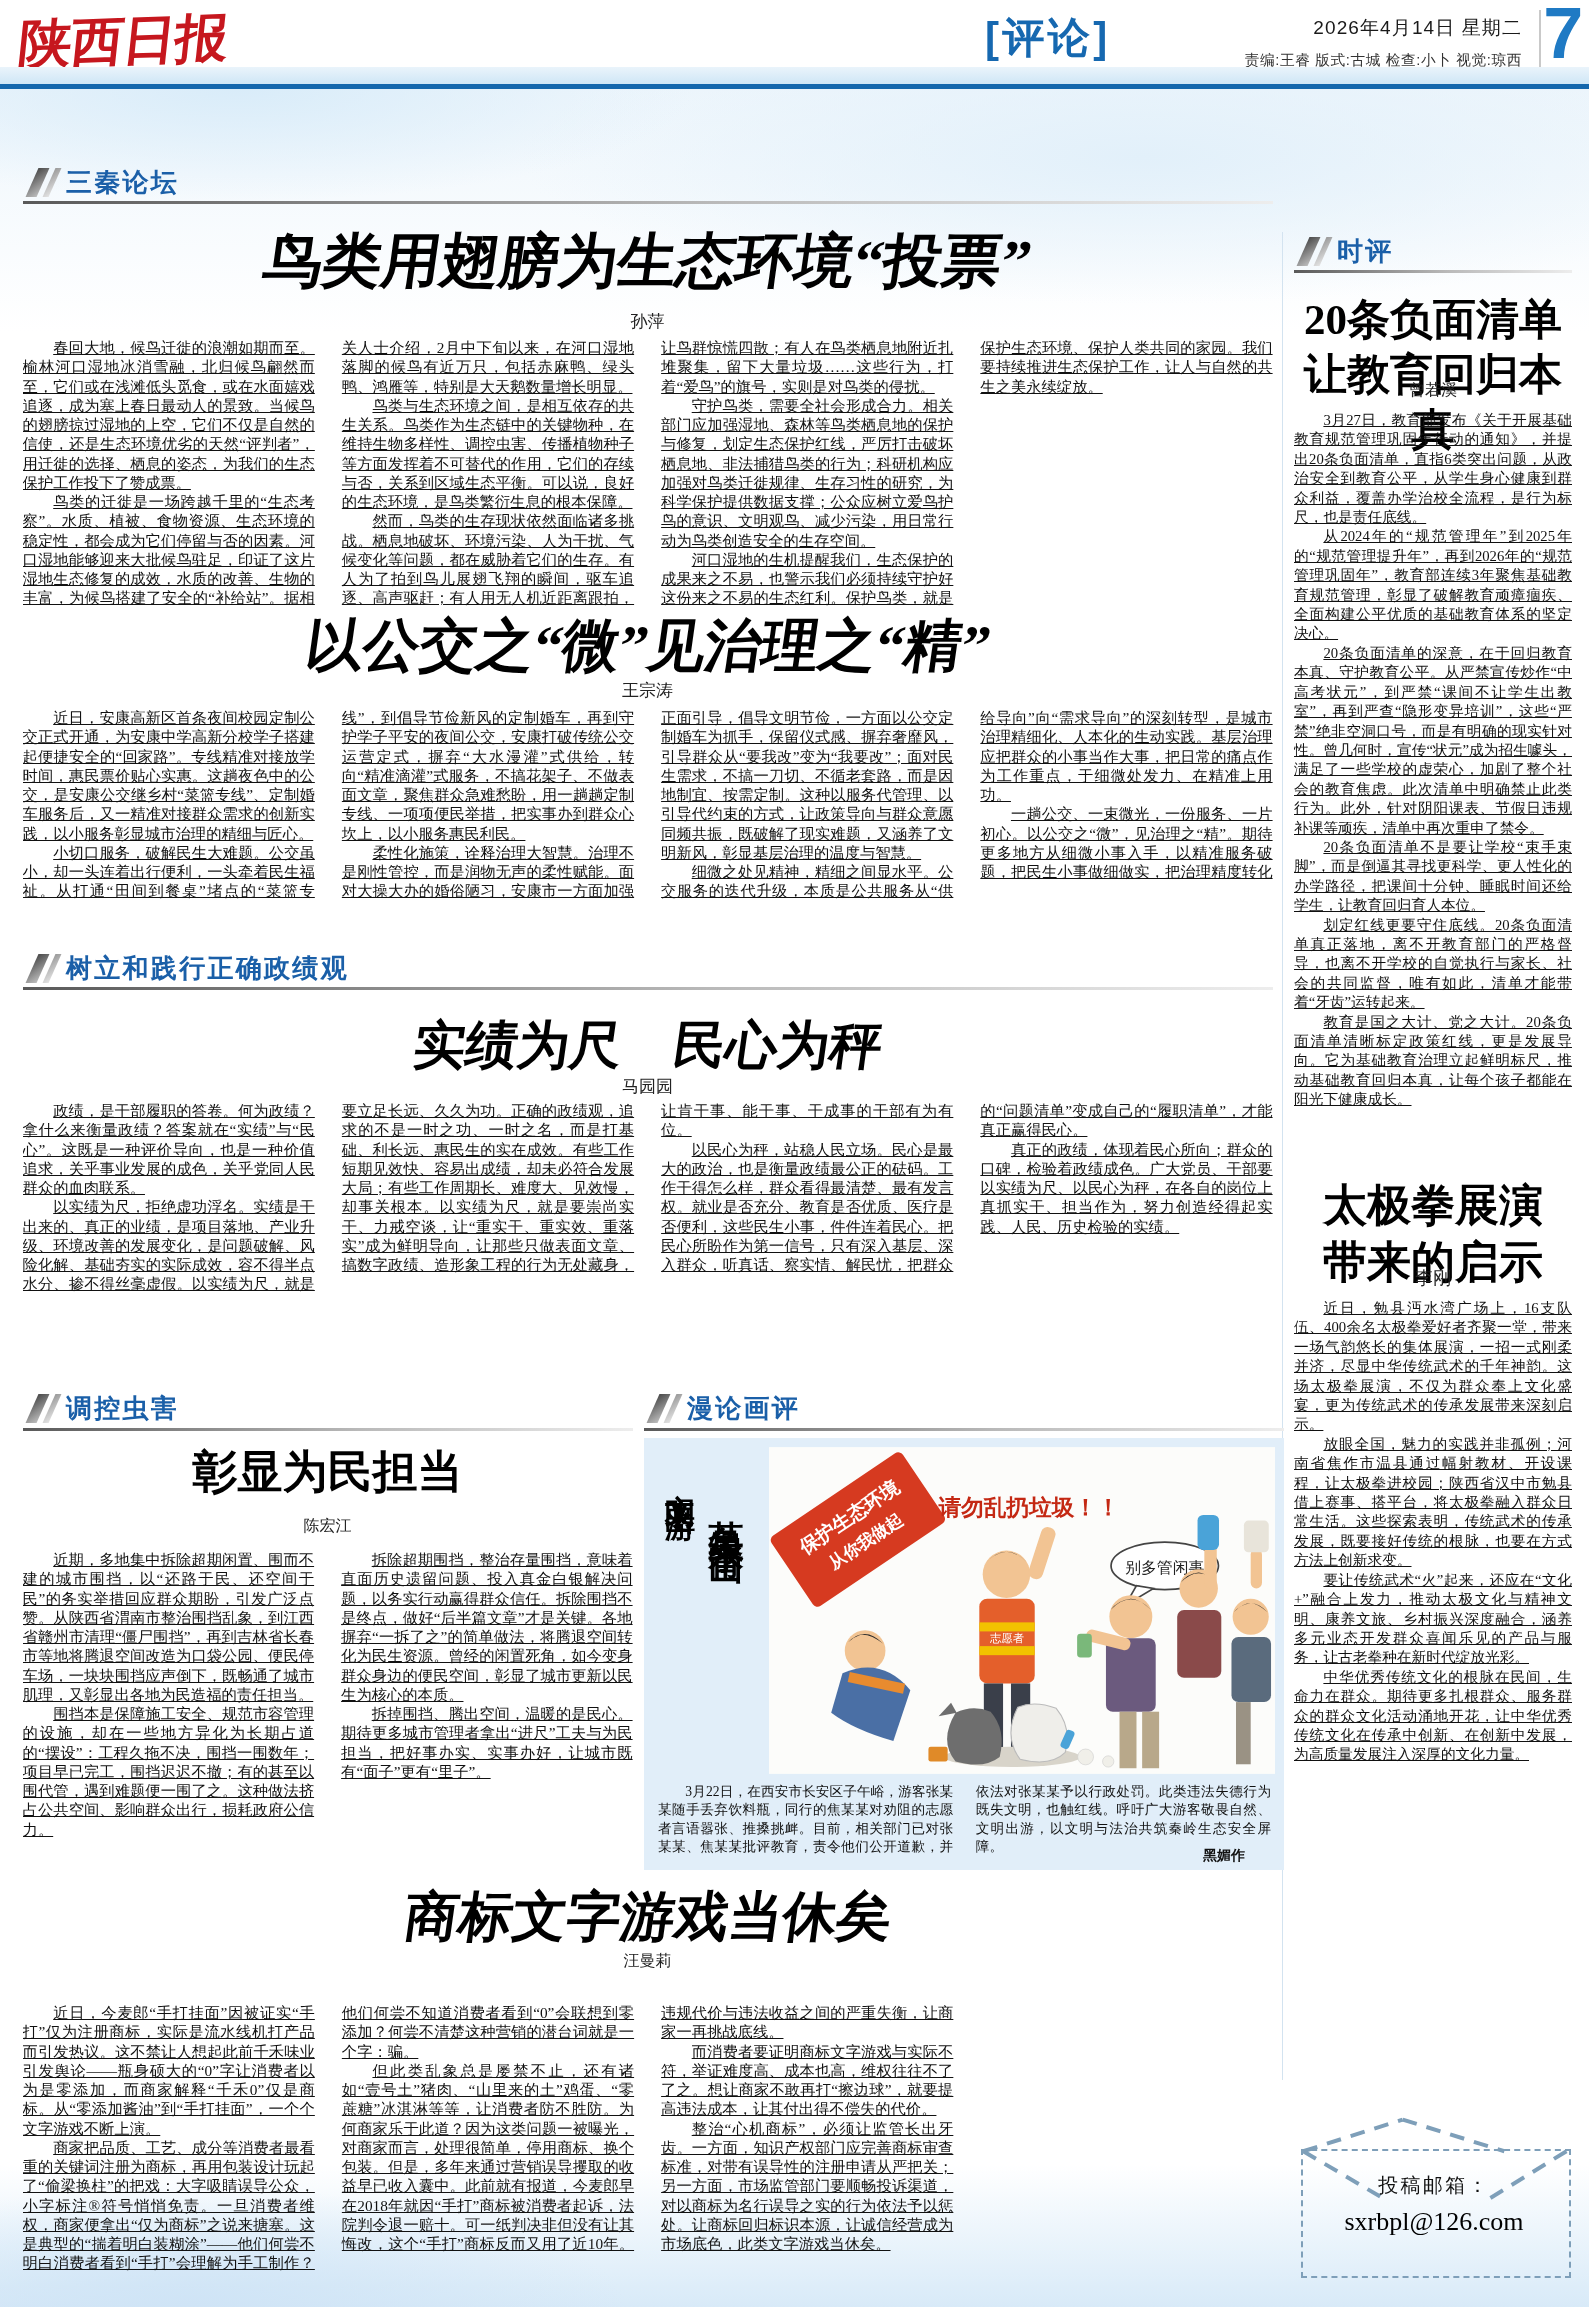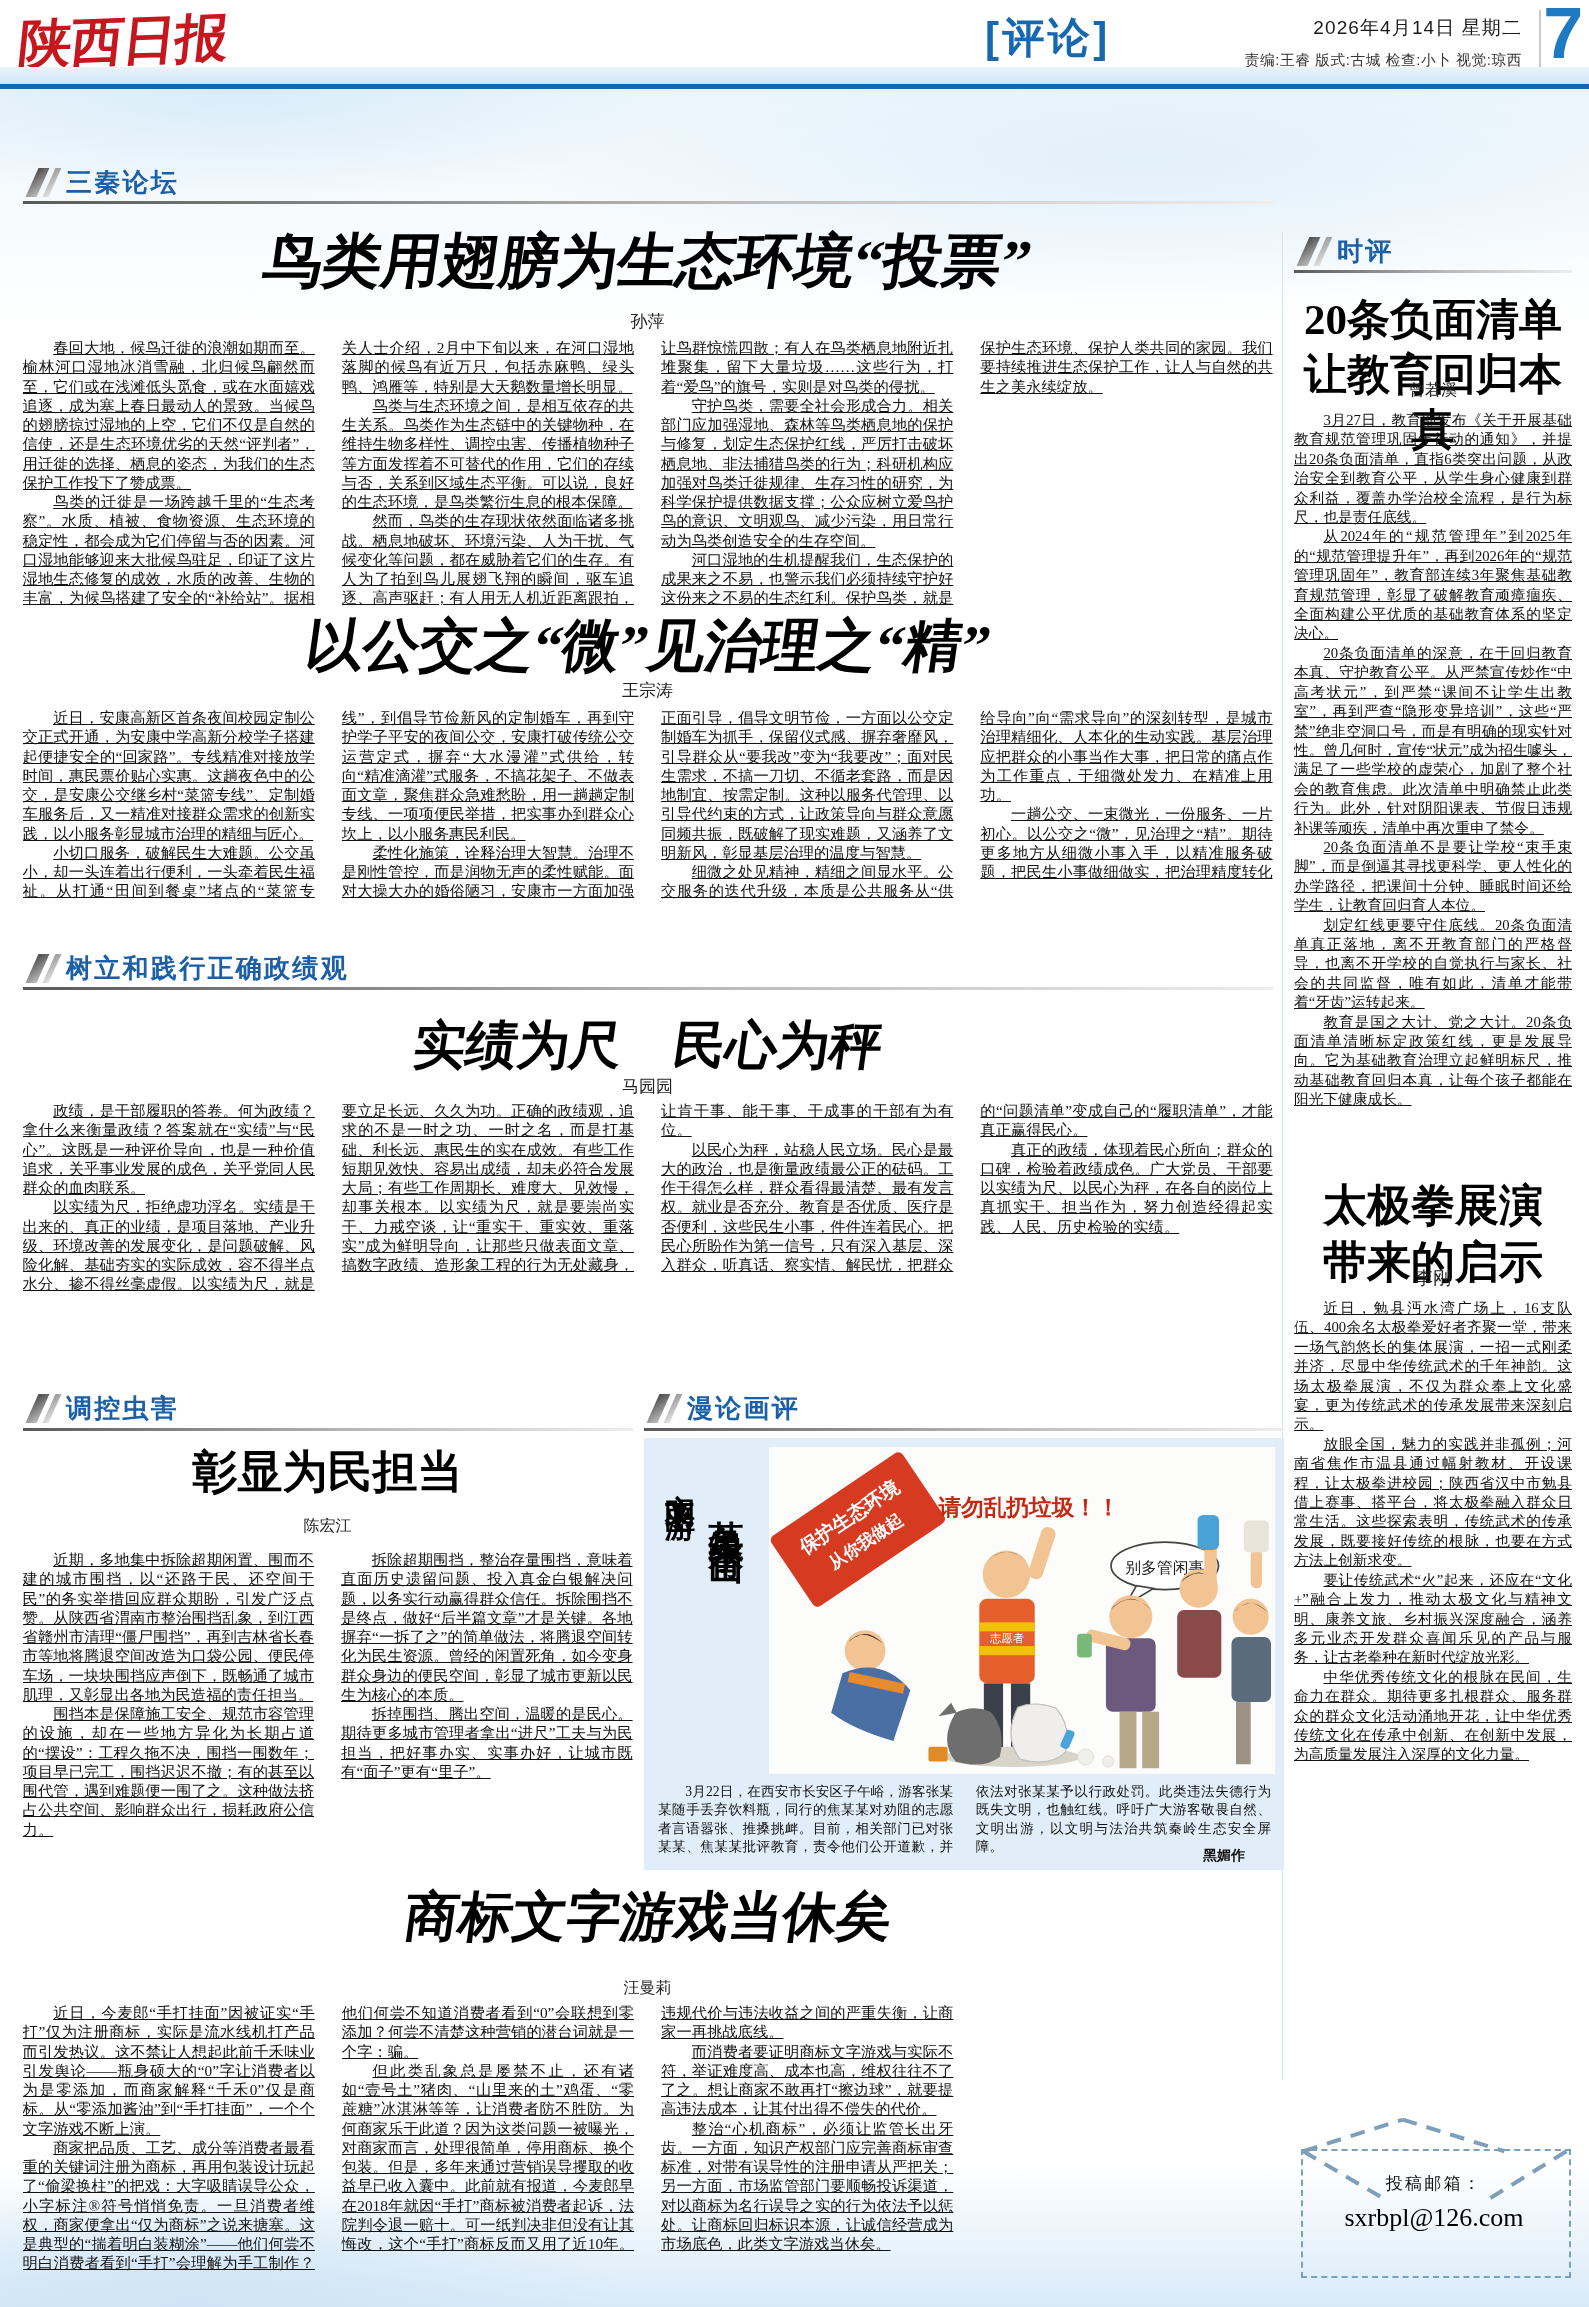--- a/index.html
+++ b/index.html
@@ -50,21 +50,21 @@
   .panel{position:absolute;left:644px;top:1438px;width:640px;height:432px;background:#e1eef9;}
   .vtitle{position:absolute;writing-mode:vertical-rl;font-weight:bold;color:#000;letter-spacing:5.7px;}
   .caption{position:absolute;left:658px;top:1783px;width:613px;height:88px;column-count:2;column-gap:22.6px;
         font-size:13.6px;line-height:1.36;text-align:justify;overflow:hidden;column-fill:auto;}
   .caption p{margin:0;text-indent:2em;}
   .credit{position:absolute;left:1203px;top:1847px;font-size:14px;font-weight:bold;}
   
   .envelope{position:absolute;left:1301px;top:2115px;width:270px;height:164px;}
   .env-box{position:absolute;left:0;top:34px;width:266px;height:125px;border:2.3px dashed #7e9fb9;}
   .env-text{position:absolute;left:0;top:57px;width:266px;text-align:center;}
-  .env-label{font-size:17px;color:#111;letter-spacing:2.3px;}
+  .env-label{font-size:20px;color:#111;letter-spacing:2.3px;}
   .env-mail{font-size:26px;color:#000000;margin-top:8px;font-family:"Liberation Serif",serif;}
 </style>
 </head>
 <body>
 
 <div id="page">
 
   <div class="logo">陕西日报</div>
   <div class="section-tag">[评论]</div>
   <div class="date-block">
@@ -229,21 +229,21 @@
   </svg>
 
   <div class="caption">
       <p>3月22日，在西安市长安区子午峪，游客张某某随手丢弃饮料瓶，同行的焦某某对劝阻的志愿者言语嚣张、推搡挑衅。目前，相关部门已对张某某、焦某某批评教育，责令他们公开道歉，并依法对张某某予以行政处罚。此类违法失德行为既失文明，也触红线。呼吁广大游客敬畏自然、文明出游，以文明与法治共筑秦岭生态安全屏障。</p>
     </div>
   <div class="credit">黑媚作</div>
 
   <div class="headline" style="left:22.6px;top:1881px;width:1250px;font-size:54px;">
     <span class="skew">商标文字游戏当休矣</span>
   </div>
-  <div class="byline" style="left:22.6px;top:1951px;width:1250px;font-size:16px;margin-top:27px;">汪曼莉</div>
+  <div class="byline" style="left:22.6px;top:1951px;width:1250px;font-size:16px;">汪曼莉</div>
   <div class="body-cols main-body c4" style="left:22.6px;top:2003px;width:1250px;height:286px;">
       <p>近日，今麦郎“手打挂面”因被证实“手打”仅为注册商标，实际是流水线机打产品而引发热议。这不禁让人想起此前千禾味业引发舆论——瓶身硕大的“0”字让消费者以为是零添加，而商家解释“千禾0”仅是商标。从“零添加酱油”到“手打挂面”，一个个文字游戏不断上演。</p>
       <p>商家把品质、工艺、成分等消费者最看重的关键词注册为商标，再用包装设计玩起了“偷梁换柱”的把戏：大字吸睛误导公众，小字标注®符号悄悄免责。一旦消费者维权，商家便拿出“仅为商标”之说来搪塞。这是典型的“揣着明白装糊涂”——他们何尝不明白消费者看到“手打”会理解为手工制作？他们何尝不知道消费者看到“0”会联想到零添加？何尝不清楚这种营销的潜台词就是一个字：骗。</p>
       <p>但此类乱象总是屡禁不止，还有诸如“壹号土”猪肉、“山里来的土”鸡蛋、“零蔗糖”冰淇淋等等，让消费者防不胜防。为何商家乐于此道？因为这类问题一被曝光，对商家而言，处理很简单，停用商标、换个包装。但是，多年来通过营销误导攫取的收益早已收入囊中。此前就有报道，今麦郎早在2018年就因“手打”商标被消费者起诉，法院判令退一赔十。可一纸判决非但没有让其悔改，这个“手打”商标反而又用了近10年。违规代价与违法收益之间的严重失衡，让商家一再挑战底线。</p>
       <p>而消费者要证明商标文字游戏与实际不符，举证难度高、成本也高，维权往往不了了之。想让商家不敢再打“擦边球”，就要提高违法成本，让其付出得不偿失的代价。</p>
       <p>整治“心机商标”，必须让监管长出牙齿。一方面，知识产权部门应完善商标审查标准，对带有误导性的注册申请从严把关；另一方面，市场监管部门要顺畅投诉渠道，对以商标为名行误导之实的行为依法予以惩处。让商标回归标识本源，让诚信经营成为市场底色，此类文字游戏当休矣。</p>
     </div>
 
   <div class="sec-head" style="left:1303px;top:234px;">
     <span class="slash-dark"></span>

